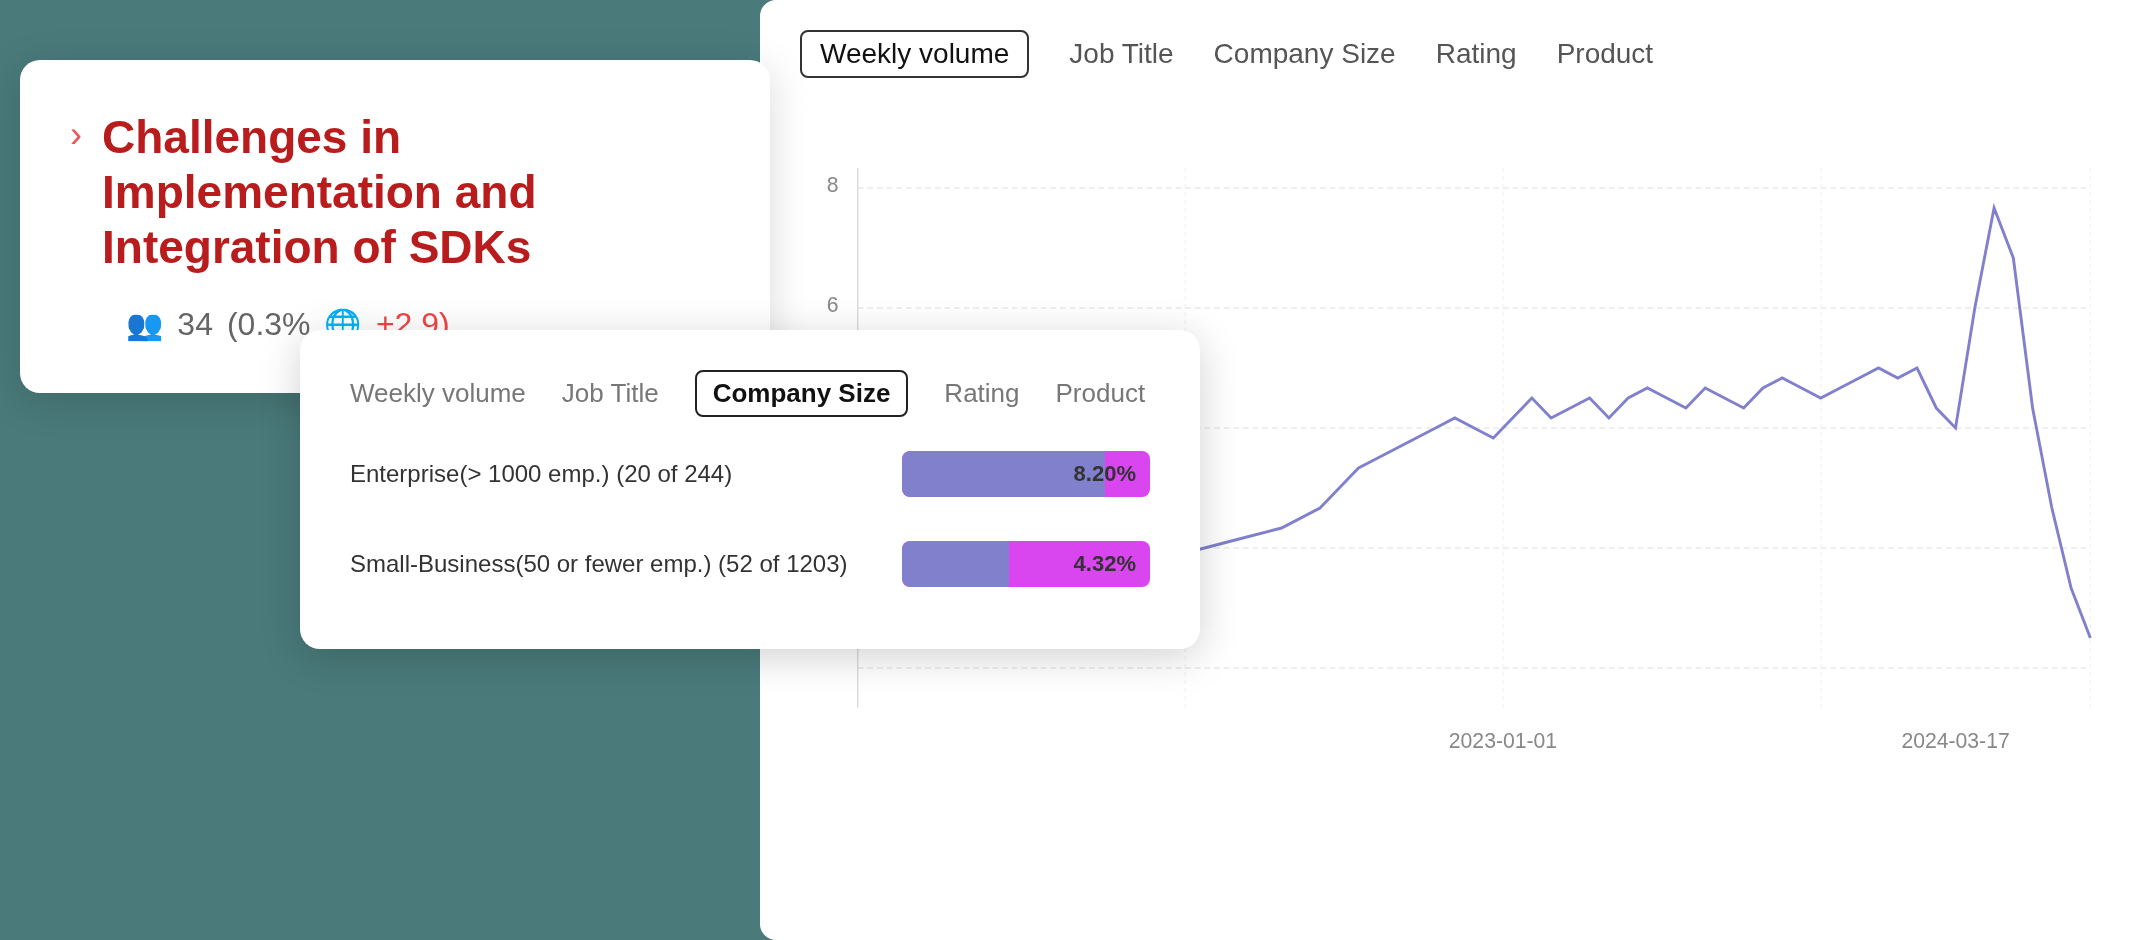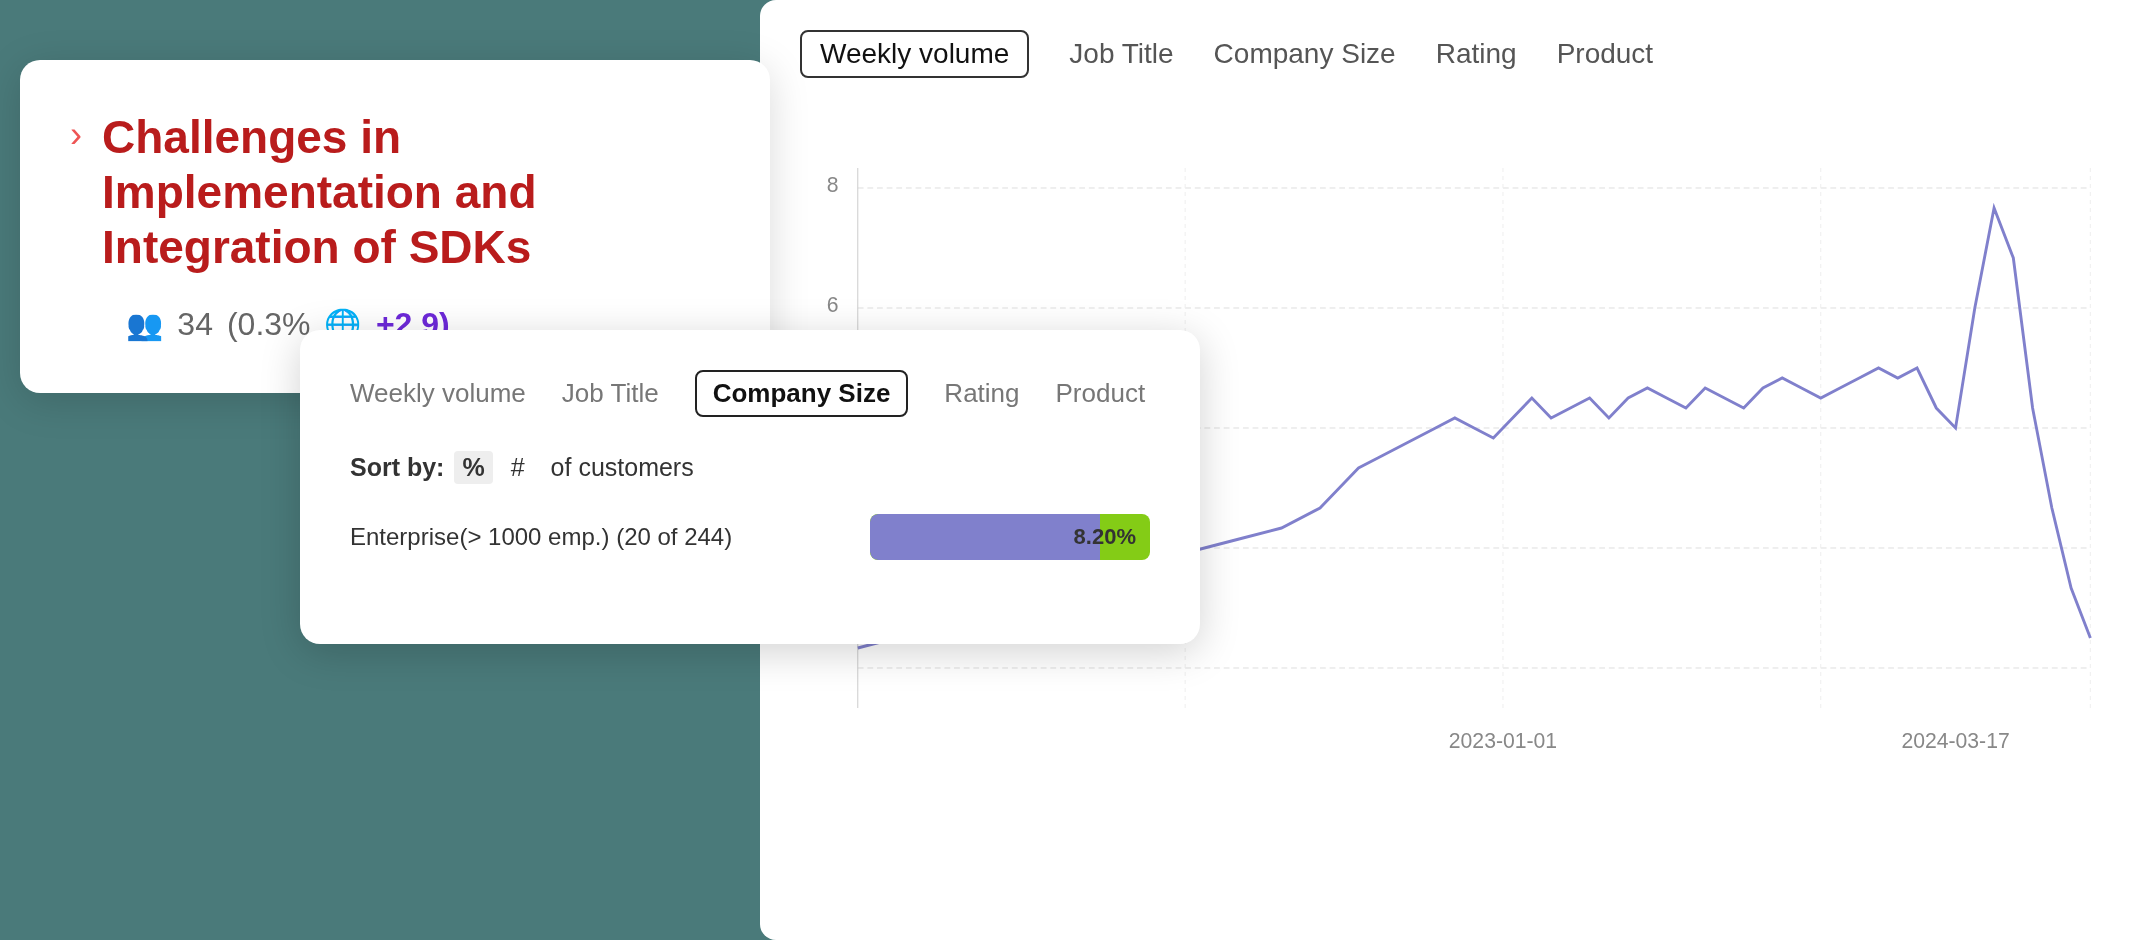--- a/index.html
+++ b/index.html
@@ -104,22 +104,22 @@
       color: #888;
       font-size: 30px;
     }
 
     .topic-globe {
       color: #e55;
       font-size: 30px;
     }
 
     .topic-increase {
-      color: #6d28d9;
-      font-weight: 700;
+      color: #ef4444;
+      font-weight: 400;
     }
 
     
     .company-card {
       position: absolute;
       top: 330px;
       left: 300px;
       width: 900px;
       background: #ffffff;
       border-radius: 20px;
@@ -180,23 +180,23 @@
     }
 
     .data-label {
       font-size: 24px;
       color: #333;
       flex: 1;
       min-width: 0;
     }
 
     .bar-container {
-      width: 280px;
+      width: 248px;
       height: 46px;
-      background: #84cc16;
+      background: #d946ef;
       border-radius: 8px;
       position: relative;
       overflow: hidden;
     }
 
     .bar-fill {
       position: absolute;
       left: 0;
       top: 0;
       height: 100%;
@@ -270,31 +270,32 @@
 
 <div class="company-card">
   <div class="company-tabs">
     <span class="company-tab">Weekly volume</span>
     <span class="company-tab">Job Title</span>
     <span class="company-tab active">Company Size</span>
     <span class="company-tab">Rating</span>
     <span class="company-tab">Product</span>
   </div>
 
-  <div class="sort-row">
-    <span class="sort-label">Sort by:</span>
-    <span class="sort-option active">%</span>
-    <span class="sort-option">#</span>
-    <span class="sort-option">of customers</span>
-  </div>
 
   <div class="data-row">
     <span class="data-label">Enterprise(&gt; 1000 emp.) (20 of 244)</span>
     <div class="bar-container">
       <div class="bar-fill" style="width: 82%;"></div>
       <span class="bar-value">8.20%</span>
     </div>
   </div>
 
   <div class="data-row">
   </div>
 
+  <div class="data-row">
+    <span class="data-label">Small-Business(50 or fewer emp.) (52 of 1203)</span>
+    <div class="bar-container">
+      <div class="bar-fill" style="width: 43%;"></div>
+      <span class="bar-value">4.32%</span>
+    </div>
+  </div>
 </div>
 
 </body></html>

